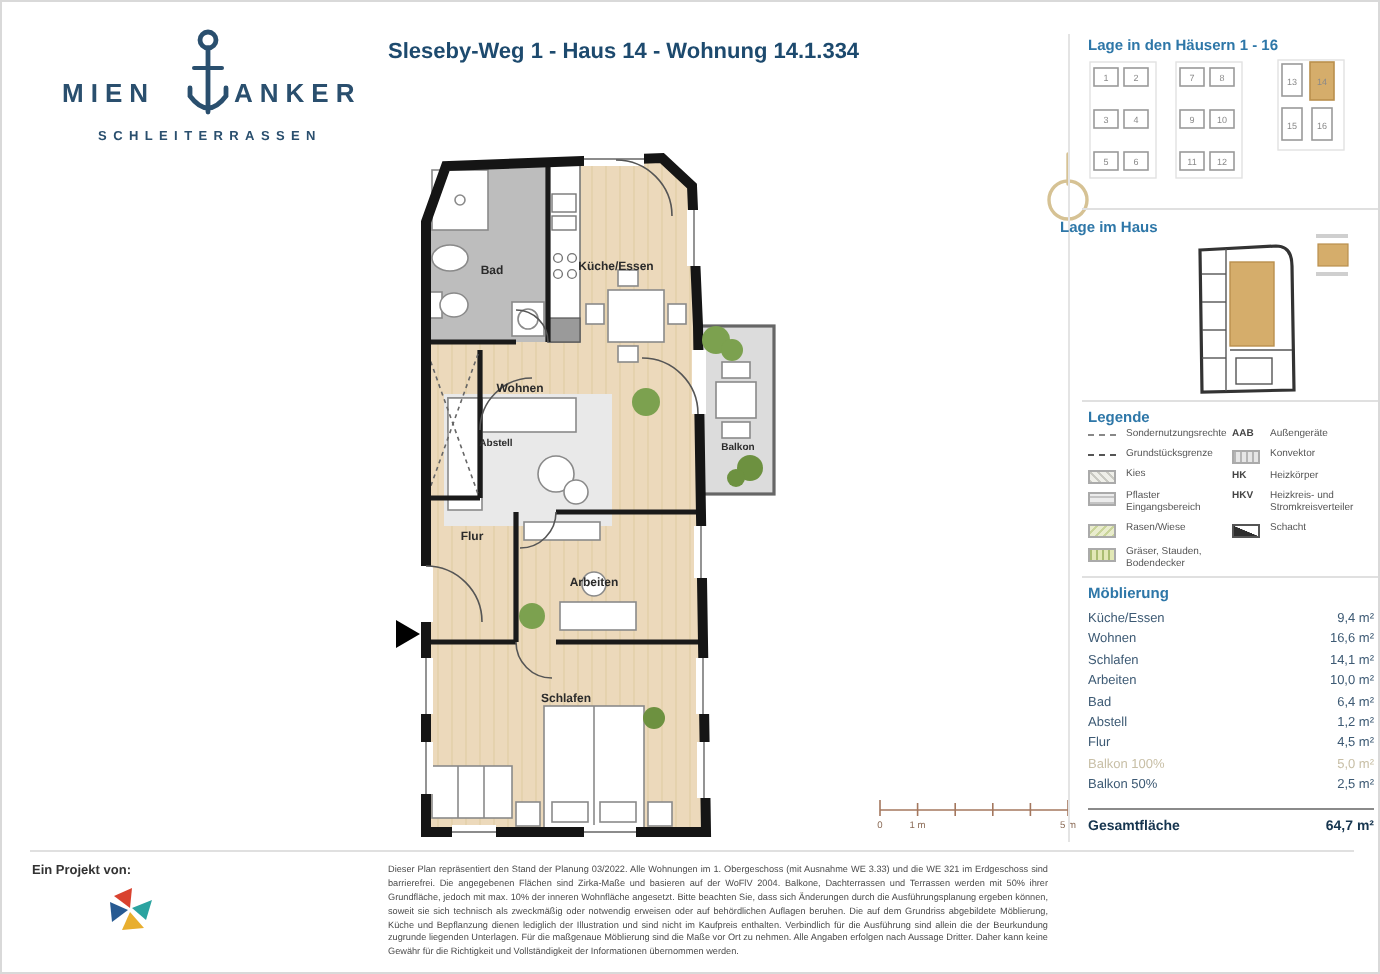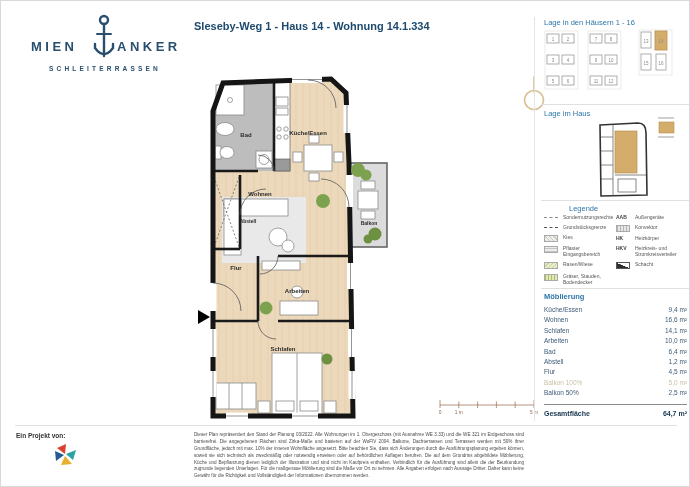--- a/index.html
+++ b/index.html
@@ -14,24 +14,24 @@
   #logo-word-right{left:88px;}
   #logo-tagline{position:absolute;top:52px;left:0;width:152px;text-align:center;
         font-size:6.5px;font-weight:bold;letter-spacing:3.2px;color:#2a4f6e;}
   #anchor-svg{position:absolute;left:62px;top:0;}
 
   
   #hdr-title{left:193px;top:19px;font-size:11px;font-weight:bold;color:#1d4a6e;}
   #hdr-subtitle{left:193px;top:36px;font-size:8.5px;color:#cdc3a5;letter-spacing:.2px;}
 
   
-  .sec-title{font-size:7.5px;font-weight:normal;color:#2e77a8;}
+  .sec-title{font-size:7.5px;font-weight:bold;color:#2e77a8;}
   #site-title{left:543px;top:17px;}
-  #haus-title{left:543px;top:108px;}
-  #legend-title{left:568px;top:203px;}
+  #haus-title{left:529px;top:108px;}
+  #legend-title{left:543px;top:203px;}
   .vline{left:533px;top:16px;width:1px;height:404px;background:#e4e4e4;}
   .hline{height:1px;background:#e0e0e0;}
   #div1{left:540px;top:103px;width:148px;}
   #div2{left:540px;top:199px;width:148px;}
   #div3{left:540px;top:287px;width:148px;}
   #div-footer{left:14px;top:424px;width:662px;}
 
   
   #legend{left:543px;top:213px;width:146px;display:flex;gap:4px;}
   .leg-col{display:flex;flex-direction:column;}

